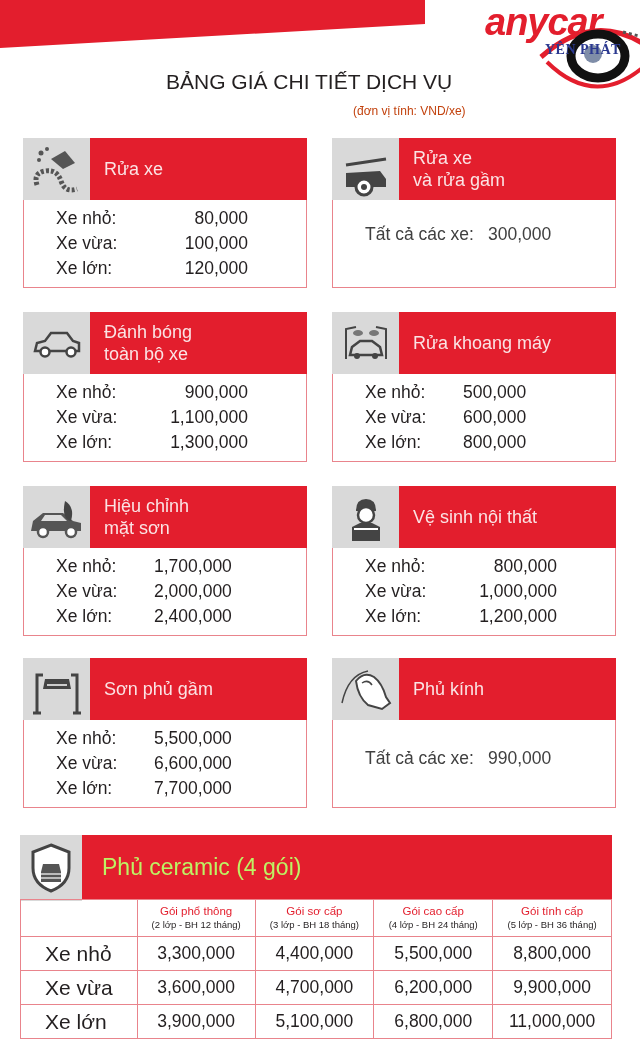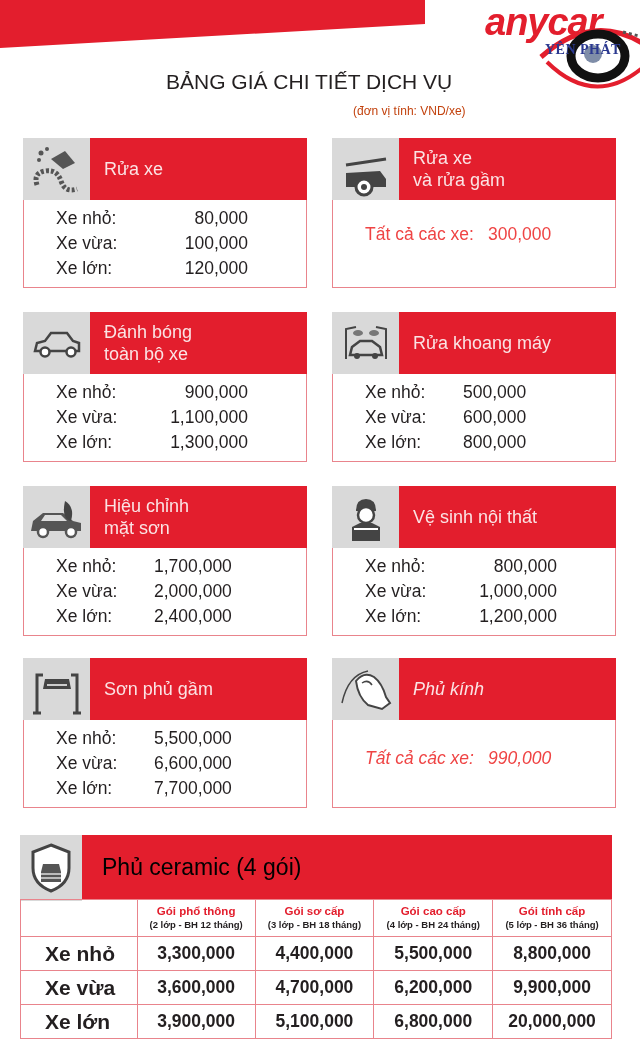--- a/index.html
+++ b/index.html
@@ -16,28 +16,28 @@
     .unit-note { position: absolute; left: 353px; top: 104px; font-size: 12px; color: #c2410c; }
 
     .card { position: absolute; width: 284px; height: 150px; }
     .card .icon-box { position: absolute; left: 0; top: 0; width: 67px; height: 65px; background: #d9d9d9; display: flex; align-items: center; justify-content: center; }
     .card .head { position: absolute; left: 67px; top: 0; right: 0; height: 62px; background: #e31e2d; color: #fbe3e4; font-size: 18px; line-height: 22px; display: flex; align-items: center; padding-left: 14px; }
     .card .body { position: absolute; left: 0; top: 62px; right: 0; bottom: 0; border: 1.5px solid #e9848c; border-top: none; background: #fff; padding: 6px 0 0 32px; }
     .price-row { display: flex; font-size: 17.5px; line-height: 25px; color: #231f20; }
     .price-row .lbl { width: 92px; }
     .price-row .val { width: 100px; text-align: right; }
     .price-row.left-align .val { text-align: left; padding-left: 6px; }
-    .all-row { font-size: 17.5px; padding-top: 18px; color: #ef4444; }
+    .all-row { font-size: 17.5px; padding-top: 18px; color: #404040; }
     .all-row .val { margin-left: 14px; }
 
     .ceramic { position: absolute; left: 20px; top: 835px; width: 592px; height: 207px; }
     .ceramic .icon-box { position: absolute; left: 0; top: 0; width: 62px; height: 66px; background: #d9d9d9; display: flex; align-items: center; justify-content: center; }
-    .ceramic .head { position: absolute; left: 62px; top: 0; right: 0; height: 64px; background: #e31e2d; color: #000000; font-size: 23px; display: flex; align-items: center; padding-left: 20px; }
+    .ceramic .head { position: absolute; left: 62px; top: 0; right: 0; height: 64px; background: #e31e2d; color: #bef264; font-size: 23px; display: flex; align-items: center; padding-left: 20px; }
     .ceramic table { position: absolute; left: 0; top: 64px; width: 592px; border-collapse: collapse; }
-    .ceramic td, .ceramic th { border: 1.5px solid #e9848c; text-align: center; font-weight: bold; }
+    .ceramic td, .ceramic th { border: 1.5px solid #e9848c; text-align: center; font-weight: normal; }
     .ceramic th { height: 37px; line-height: 14px; }
     .ceramic th .pkg { display: block; color: #e31e2d; font-size: 11.5px; }
     .ceramic th .sub { display: block; color: #231f20; font-size: 9.5px; }
     .ceramic td { height: 34px; font-size: 17.5px; }
     .ceramic td.rowlbl { font-size: 21px; text-align: left; padding-left: 24px; }
   </style>
 </head>
 <body>
 
 <svg class="top-banner" viewBox="0 0 425 48">
@@ -251,21 +251,21 @@
         <span class="lbl">Xe vừa:</span>
         <span class="val">6,600,000</span>
       </div>
     <div class="price-row left-align">
         <span class="lbl">Xe lớn:</span>
         <span class="val">7,700,000</span>
       </div>
   </div>
 </div>
 
-<div class="card" style="left:332px; top:658px;font-style:italic;">
+<div class="card" style="left:332px; top:658px;">
   <div class="icon-box">
     <svg width="56" height="56" viewBox="0 0 56 56">
       <path d="M4,40 Q10,12 30,8" stroke="#444" stroke-width="1.5" fill="none"></path>
       <path d="M18,18 Q26,8 36,14 Q44,20 48,34 L52,40 L44,46 L30,42 Q20,34 18,18 Z" fill="#fff" stroke="#444" stroke-width="2"></path>
       <path d="M24,20 Q30,16 34,22" stroke="#444" stroke-width="1.5" fill="none"></path>
     </svg>
   </div>
   <div class="head">
       <span>Phủ kính</span>
     </div>
@@ -323,17 +323,17 @@
       <td>3,600,000</td>
       <td>4,700,000</td>
       <td>6,200,000</td>
       <td>9,900,000</td>
     </tr>
     <tr>
       <td class="rowlbl">Xe lớn</td>
       <td>3,900,000</td>
       <td>5,100,000</td>
       <td>6,800,000</td>
-      <td>20,000,000</td>
+      <td>11,000,000</td>
     </tr>
   </tbody>
     </table>
 </div>
 
 </body></html>

